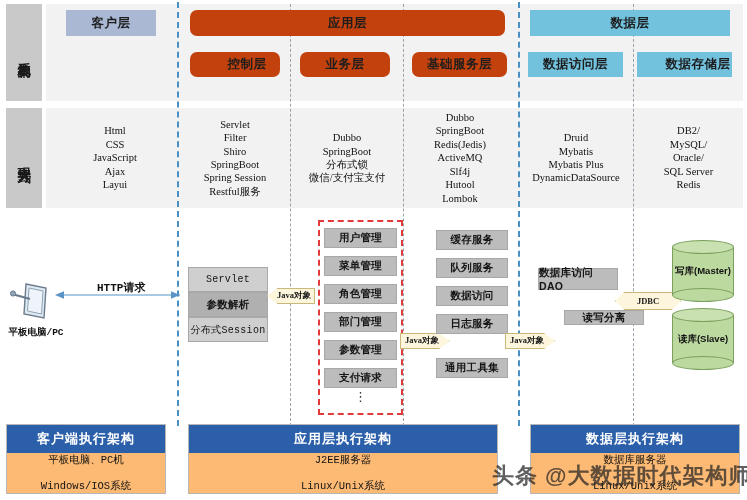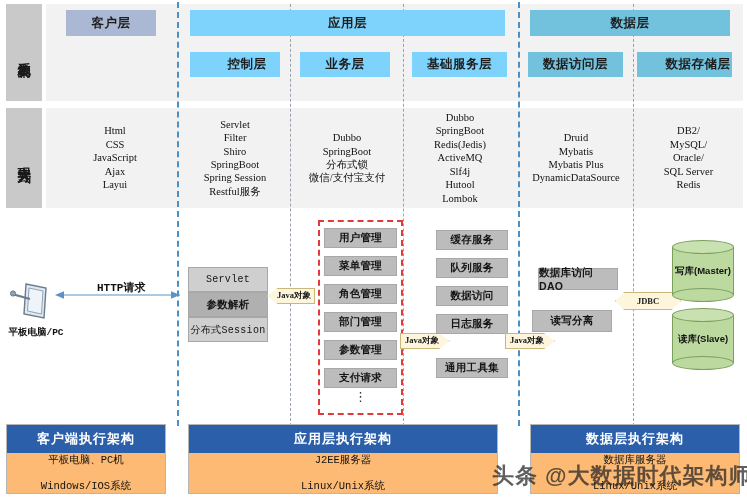--- a/index.html
+++ b/index.html
@@ -31,21 +31,21 @@
     line-height:1.05;
   }
 
   
   .bar{
     display:flex;align-items:center;justify-content:center;
     font-size:12.5px;font-weight:bold;color:#1d1d1d;
     letter-spacing:.5px;
   }
   .bar-blue{background:#aab8d4;}
-  .bar-green{background:#7dd3fc;}
+  .bar-green{background:#c2410c;border-radius:7px;}
   .bar-cyan{background:#72c2de;}
 
   
   .impl{
     display:flex;flex-direction:column;align-items:center;justify-content:center;
     font-family:"Liberation Serif","DejaVu Serif",serif;
     font-size:10.5px;color:#111;line-height:1.28;text-align:center;
   }
 
   
@@ -230,21 +230,21 @@
 
   <div class="abs gbox" style="left:436px;top:230px;width:72px;height:20px;">缓存服务</div>
   <div class="abs gbox" style="left:436px;top:258px;width:72px;height:20px;">队列服务</div>
   <div class="abs gbox" style="left:436px;top:286px;width:72px;height:20px;">数据访问</div>
   <div class="abs gbox" style="left:436px;top:314px;width:72px;height:20px;">日志服务</div>
   <div class="abs gbox" style="left:436px;top:358px;width:72px;height:20px;">通用工具集</div>
 
   <div class="abs arrow-label arrow-right" style="left:505px;top:333px;width:50px;height:16px;">Java对象</div>
 
   <div class="abs gbox" style="left:538px;top:268px;width:80px;height:22px;">数据库访问DAO</div>
-  <div class="abs gbox" style="left:532px;top:310px;width:80px;height:22px;">读写分离</div>
+  <div class="abs gbox" style="left:564px;top:310px;width:80px;height:15px;">读写分离</div>
 
   <div class="abs arrow-label arrow-both" style="left:615px;top:292px;width:66px;height:18px;">JDBC</div>
 
   <div class="cyl" style="left:672px;top:240px;width:62px;height:62px;">
     <div class="body"></div>
     <div class="bot"></div>
     <div class="top"></div>
     <div class="cap">写库(Master)</div>
   </div>
   <div class="cyl" style="left:672px;top:308px;width:62px;height:62px;">

